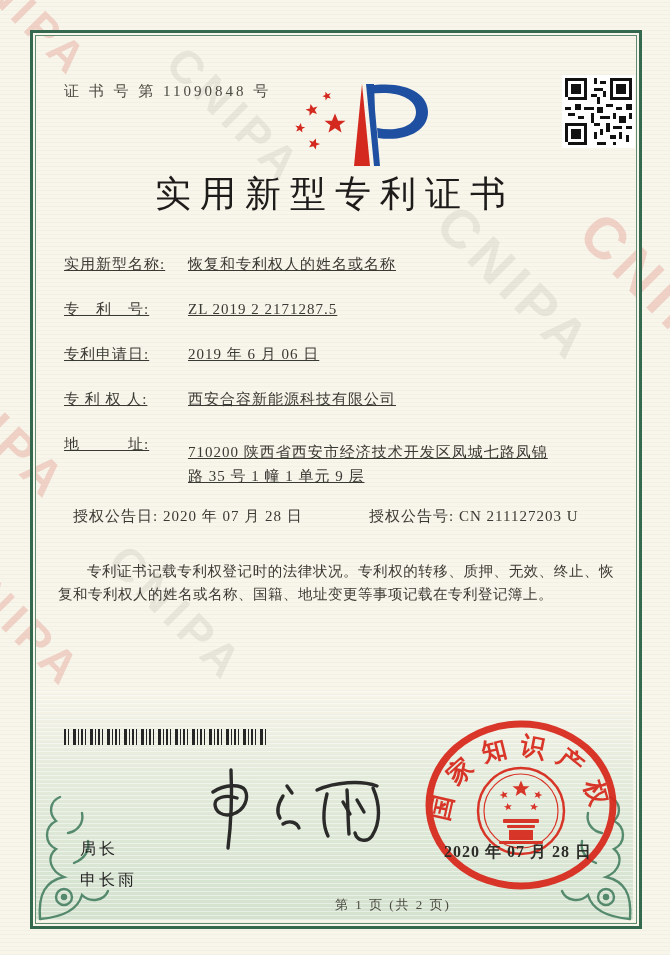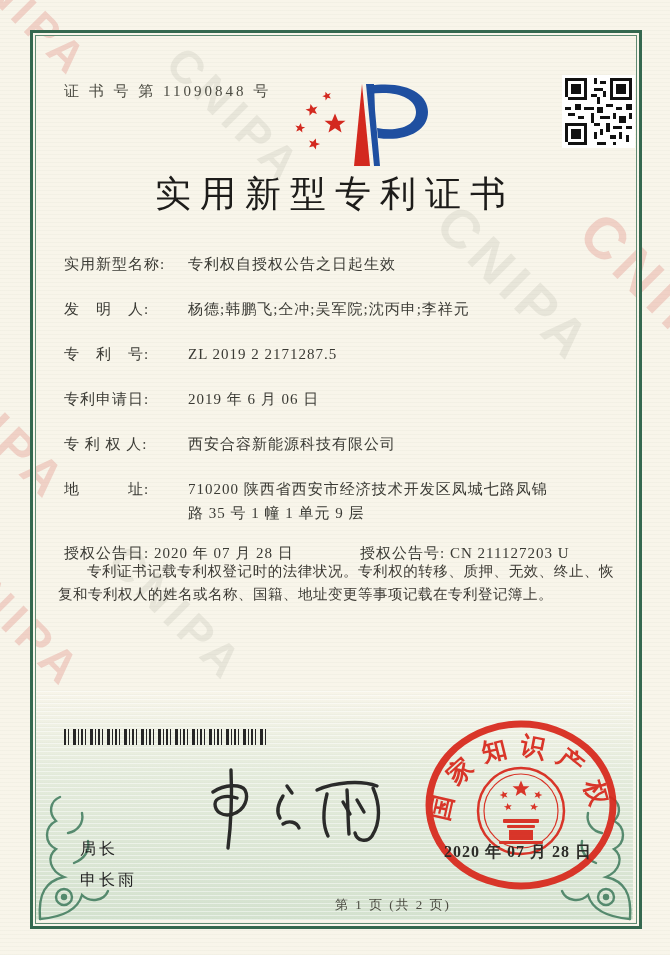--- a/index.html
+++ b/index.html
@@ -34,25 +34,25 @@
   }
   .content{position:absolute;inset:0;z-index:3;}
 
   .cert-no{position:absolute;left:64px;top:74px;font-size:15px;letter-spacing:3px;color:#4b4b42;margin-top:8px;}
   .qr{position:absolute;left:562px;top:75px;width:73px;height:73px;background:#fff;padding:3px;box-sizing:border-box;}
   .logo{position:absolute;left:278px;top:80px;width:172px;height:90px;}
   .title{position:absolute;left:0;top:170px;width:100%;text-align:center;
          font-size:36px;font-weight:normal;letter-spacing:9px;color:#1d1c1a;}
 
   .fields{position:absolute;left:64px;top:252px;width:500px;font-size:15px;color:#3a3a34;}
-  .field-row{display:flex;line-height:24px;margin-bottom:21px;letter-spacing:1px;}
+  .field-row{display:flex;line-height:24px;margin-bottom:21px;letter-spacing:1px;text-decoration:underline;}
   .field-label{flex:0 0 118px;white-space:pre;}
   .field-value{flex:1;margin-left:6px;}
   .grant-row{display:flex;line-height:24px;letter-spacing:1px;}
-  .grant-left{flex:0 0 296px;white-space:pre;}
+  .grant-left{flex:0 0 296px;white-space:pre;margin-left:9px;}
   .grant-right{flex:1;white-space:pre;text-align:right;}
 
   .paragraphs{position:absolute;left:58px;top:560px;width:556px;
       font-size:14.5px;line-height:22.5px;color:#3c3a34;text-align:justify;letter-spacing:.5px;}
   .paragraphs p{margin:0 0 2px 0;text-indent:2em;}
 
   .barcode{position:absolute;left:64px;top:729px;width:202px;height:16px;
      background:repeating-linear-gradient(90deg,
        #262626 0 2px, transparent 2px 4px,
        #262626 4px 5px, transparent 5px 9px,
@@ -171,41 +171,37 @@
         <polygon points="88,4 96,86 102,86 97,30 96,4"></polygon>
         <path d="M90 6 C128 0 150 14 150 32 C150 52 126 62 100 58 L99 48 C120 52 138 46 138 32 C138 18 118 10 91 14 Z"></path>
       </g>
     </svg>
 
     <div class="title">实用新型专利证书</div>
 
     <div class="fields">
       <div class="field-row">
         <span class="field-label">实用新型名称:</span>
-        <span class="field-value">专利权自授权公告之日起生效</span>
-      </div>
-      <div class="field-row">
-        <span class="field-label">发　明　人:</span>
-        <span class="field-value">杨德;韩鹏飞;仝冲;吴军院;沈丙申;李祥元</span>
+        <span class="field-value">恢复和专利权人的姓名或名称</span>
       </div>
       <div class="field-row">
         <span class="field-label">专　利　号:</span>
         <span class="field-value">ZL 2019 2 2171287.5</span>
       </div>
       <div class="field-row">
         <span class="field-label">专利申请日:</span>
         <span class="field-value">2019 年 6 月 06 日</span>
       </div>
       <div class="field-row">
         <span class="field-label">专 利 权 人:</span>
         <span class="field-value">西安合容新能源科技有限公司</span>
       </div>
       <div class="field-row" style="margin-bottom:16px;">
         <span class="field-label">地　　　址:</span>
-        <span class="field-value" style="max-width:372px;">710200 陕西省西安市经济技术开发区凤城七路凤锦路 35 号 1 幢 1 单元 9 层</span>
+        <span class="field-value" style="max-width:372px;margin-top:8px;">710200 陕西省西安市经济技术开发区凤城七路凤锦路 35 号 1 幢 1 单元 9 层</span>
       </div>
       <div class="grant-row">
         <span class="grant-left"><span>授权公告日:</span> <span>2020 年 07 月 28 日</span></span>
         <span class="grant-right"><span>授权公告号:</span> <span>CN 211127203 U</span></span>
       </div>
     </div>
 
     <div class="paragraphs">
       <p>专利证书记载专利权登记时的法律状况。专利权的转移、质押、无效、终止、恢复和专利权人的姓名或名称、国籍、地址变更等事项记载在专利登记簿上。</p>
     </div>

